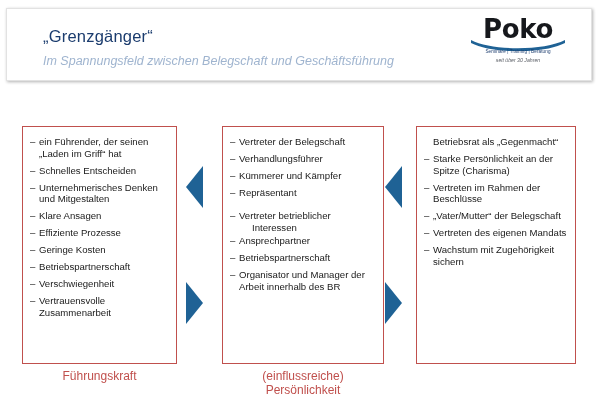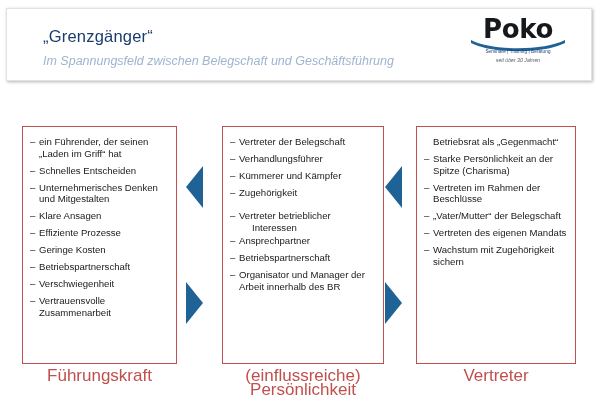--- a/index.html
+++ b/index.html
@@ -139,21 +139,21 @@
     padding-left: 22px;
     margin-top: -5.4px;
     margin-bottom: 2px;
   }
 
   
   .caption {
     position: absolute;
     top: 369px;
     text-align: center;
-    font-size: 17px;
+    font-size: 12px;
     line-height: 14px;
     color: #c0504d;
   }
   #caption-1 { left: 22px;  width: 155px; }
   #caption-2 { left: 222px; width: 162px; }
   #caption-3 { left: 416px; width: 160px; }
 
   
   .arrow {
     position: absolute;
@@ -214,21 +214,21 @@
 
   <div class="arrow arrow-left" id="arrow-l-1"></div>
   <div class="arrow arrow-right" id="arrow-r-1"></div>
 
   <div class="col" id="col-2">
     <div class="col-box">
       <ul class="bullet-list" id="list-2">
           <li><span class="dash">–</span><span>Vertreter der Belegschaft</span></li>
           <li><span class="dash">–</span><span>Verhandlungsführer</span></li>
           <li><span class="dash">–</span><span>Kümmerer und Kämpfer</span></li>
-          <li><span class="dash">–</span><span>Zugehörigkeit</span></li>
+          <li><span class="dash">–</span><span>Repräsentant</span></li>
           <li class="spacer"></li>
           <li><span class="dash">–</span><span>Vertreter betrieblicher</span></li>
           <li class="indent-cont"><span>Interessen</span></li>
           <li><span class="dash">–</span><span>Ansprechpartner</span></li>
           <li><span class="dash">–</span><span>Betriebspartnerschaft</span></li>
           <li><span class="dash">–</span><span>Organisator und Manager der Arbeit innerhalb des BR</span></li>
         </ul>
     </div>
   </div>
   <div class="caption" id="caption-2">
@@ -244,15 +244,14 @@
       <ul class="bullet-list" id="list-3">
           <li class="nodash"><span>Betriebsrat als „Gegenmacht“</span></li>
           <li><span class="dash">–</span><span>Starke Persönlichkeit an der Spitze (Charisma)</span></li>
           <li><span class="dash">–</span><span>Vertreten im Rahmen der Beschlüsse</span></li>
           <li><span class="dash">–</span><span>„Vater/Mutter“ der Belegschaft</span></li>
           <li><span class="dash">–</span><span>Vertreten des eigenen Mandats</span></li>
           <li><span class="dash">–</span><span>Wachstum mit Zugehörigkeit sichern</span></li>
         </ul>
     </div>
   </div>
-  <div class="caption" id="caption-3">Vertreter</div>
 
 </div>
 
 </body></html>

